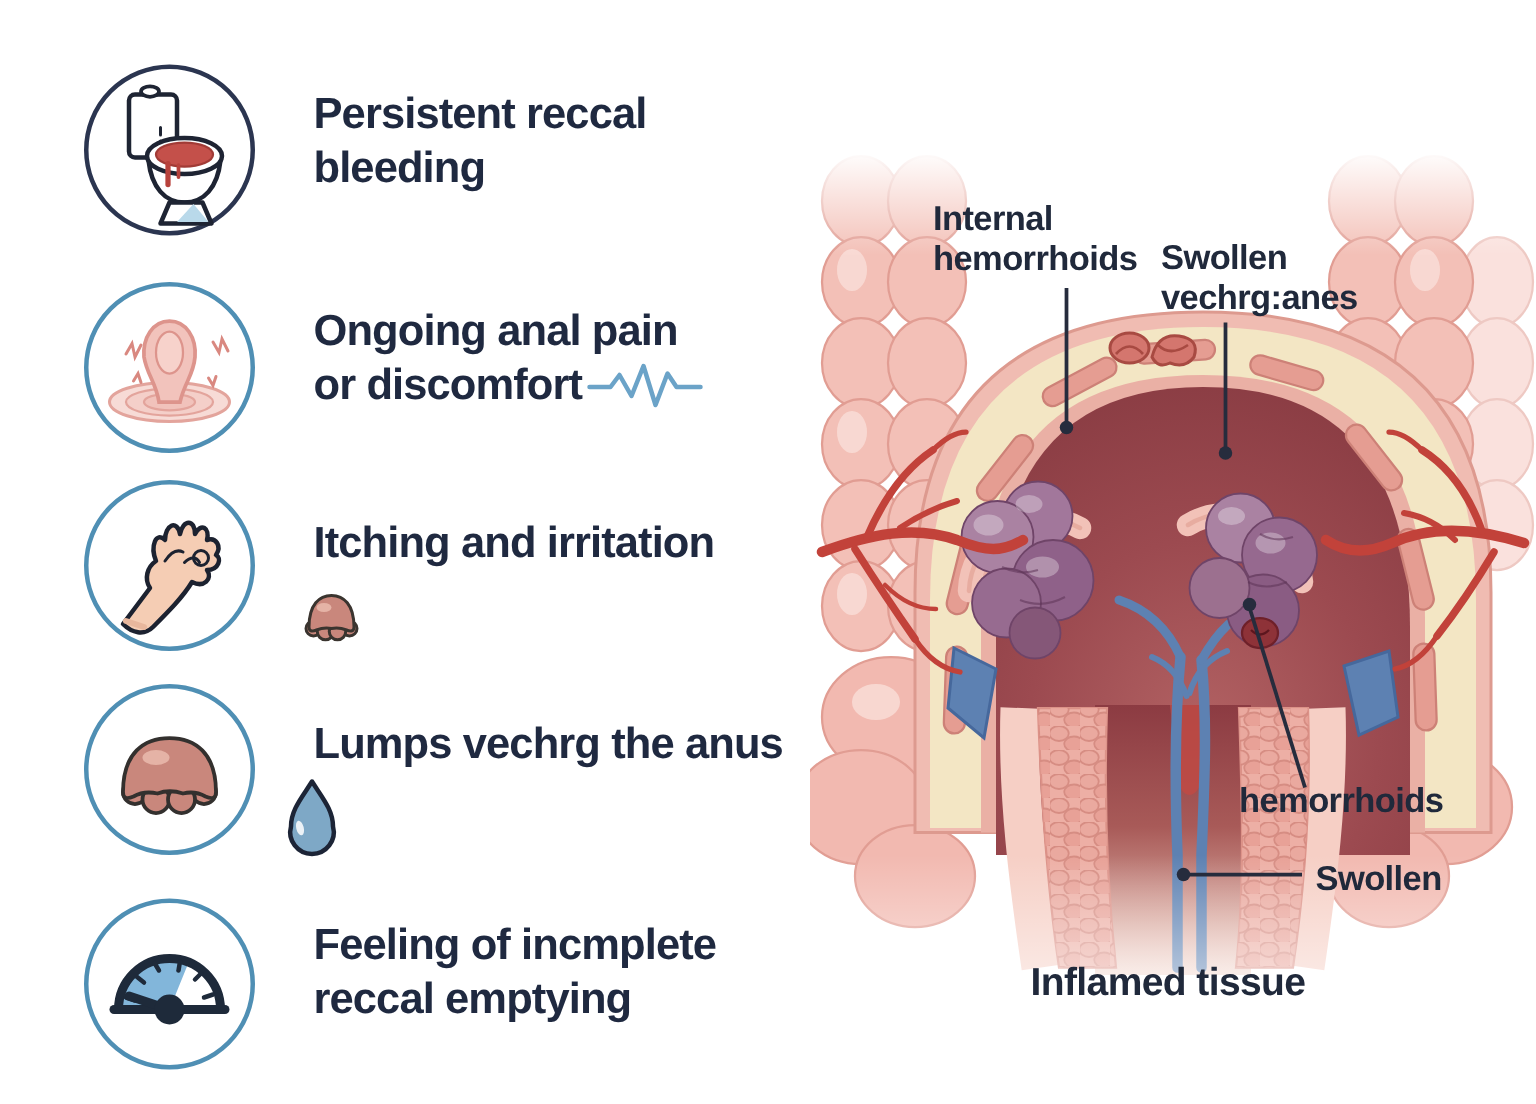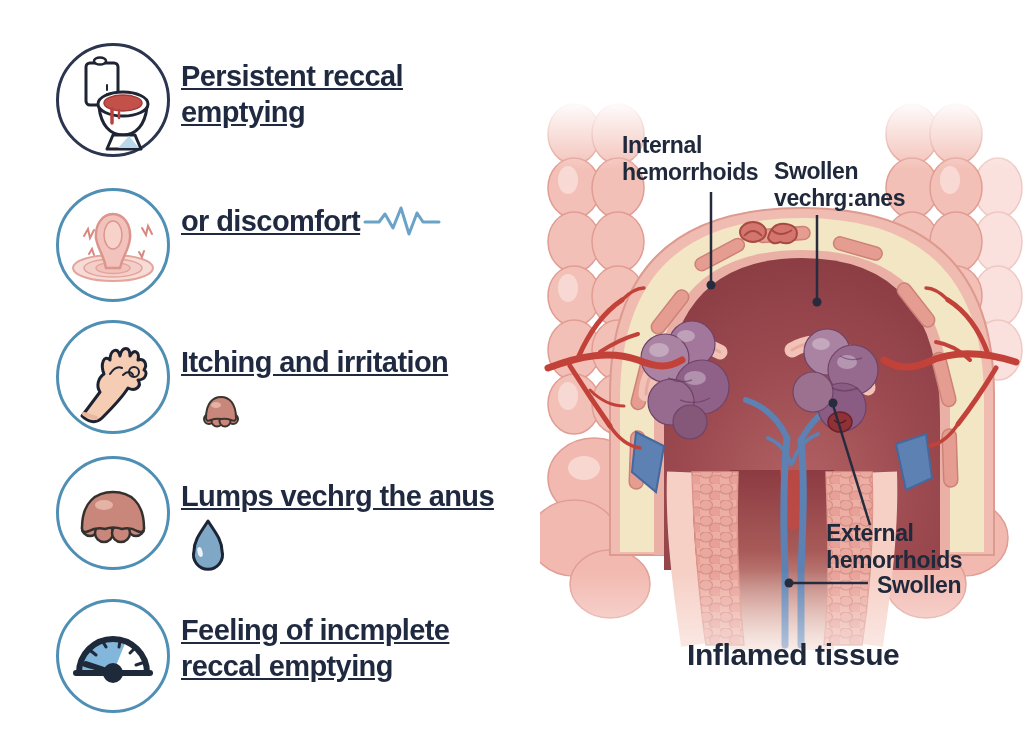--- a/index.html
+++ b/index.html
@@ -3,28 +3,28 @@
 <meta charset="utf-8">
 <style>
   html,body{margin:0;padding:0;background:#fff;}
   #canvas{position:relative;width:1024px;height:736px;background:#ffffff;overflow:hidden;
           font-family:"Liberation Sans", sans-serif;color:#1f2940;}
   .abs{position:absolute;}
   
   .icon-ring{position:absolute;width:108px;height:108px;border-radius:50%;
              border:3px solid #4f8fb4;background:#fff;display:flex;align-items:center;justify-content:center;}
   .icon-ring.dark{border-color:#2b3550;}
-  .sym-text{position:absolute;left:181px;font-size:29px;line-height:36px;font-weight:700;
-            letter-spacing:-0.6px;color:#1f2940;white-space:nowrap;text-decoration:underline;}
+  .sym-text{position:absolute;left:209px;font-size:29px;line-height:36px;font-weight:700;
+            letter-spacing:-0.6px;color:#1f2940;white-space:nowrap;}
   .sym-line{white-space:nowrap;}
   .inline-row{display:flex;align-items:center;text-align:center;}
   
   .dia-label{position:absolute;font-size:23px;line-height:27px;font-weight:700;
              letter-spacing:-0.4px;color:#20293b;white-space:nowrap;}
-  .dia-label.big{font-size:30px;}
+  .dia-label.big{font-size:26px;}
 </style>
 </head>
 <body>
 
 <div id="canvas">
 
   <div class="icon-ring dark" style="left:56px;top:43px;">
     <svg width="106" height="106" viewBox="0 0 106 106">
       <rect x="26" y="16" width="32" height="42" rx="4" fill="#ffffff" stroke="#1e2433" stroke-width="3"></rect>
       <ellipse cx="40" cy="14" rx="6" ry="3.5" fill="#ffffff" stroke="#1e2433" stroke-width="2.5"></ellipse>
@@ -33,37 +33,38 @@
       <path d="M53,88 L75,88 L81,102 L47,102 Z" fill="#ffffff" stroke="#1e2433" stroke-width="3" stroke-linejoin="round"></path>
       <path d="M69,89 L79,101 L58,101 Z" fill="#b9d9ea"></path>
       <ellipse cx="63" cy="57" rx="25" ry="12" fill="#ffffff" stroke="#1e2433" stroke-width="3"></ellipse>
       <ellipse cx="63" cy="56" rx="19" ry="8" fill="#c4504a" stroke="#a13b36" stroke-width="1.5"></ellipse>
       <path d="M52,62 v14" stroke="#b8423c" stroke-width="3.5" stroke-linecap="round"></path>
       <path d="M59,63 v8" stroke="#b8423c" stroke-width="2.5" stroke-linecap="round"></path>
     </svg>
   </div>
   <div class="sym-text" style="top:58px;">
     <div class="sym-line">Persistent reccal</div>
-    <div class="sym-line">emptying</div>
+    <div class="sym-line">bleeding</div>
   </div>
 
   <div class="icon-ring" style="left:56px;top:188px;">
     <svg width="106" height="106" viewBox="0 0 106 106">
       <ellipse cx="53" cy="76" rx="40" ry="13" fill="#f7dbd6" stroke="#e3a49c" stroke-width="2"></ellipse>
       <ellipse cx="53" cy="76" rx="29" ry="9" fill="#f4cfc9" stroke="#e3a49c" stroke-width="1.5"></ellipse>
       <ellipse cx="53" cy="76" rx="17" ry="5.5" fill="#f1c2bb" stroke="#e3a49c" stroke-width="1.5"></ellipse>
       <path d="M53,22 C64,22 71,33 70,46 C69,58 63,63 60,76 L46,76 C44,63 38,58 36,46 C35,33 42,22 53,22 Z" fill="#f2c3bc" stroke="#dd948c" stroke-width="2.5"></path>
       <ellipse cx="53" cy="43" rx="9" ry="14" fill="#f7d2cb" stroke="#dd948c" stroke-width="1.5"></ellipse>
       <path d="M24,44 l4,-7 l2,9 l4,-8" stroke="#d98880" stroke-width="2" fill="none" stroke-linecap="round"></path>
       <path d="M82,36 l4,7 l2,-9 l4,8" stroke="#d98880" stroke-width="2" fill="none" stroke-linecap="round"></path>
       <path d="M29,62 l3,-5 l2,6" stroke="#d98880" stroke-width="2" fill="none" stroke-linecap="round"></path>
       <path d="M79,60 l3,5 l2,-6" stroke="#d98880" stroke-width="2" fill="none" stroke-linecap="round"></path>
     </svg>
   </div>
   <div class="sym-text" style="top:203px;">
+    <div class="sym-line">Ongoing anal pain</div>
     <div class="sym-line inline-row">
       <span>or discomfort</span>
       <svg width="80" height="34" viewBox="0 0 80 34" style="margin-left:3px;">
         <polyline points="2,18 16,18 22,10 30,24 38,4 46,30 54,9 60,18 76,18" fill="none" stroke="#6ba3c8" stroke-width="3" stroke-linecap="round" stroke-linejoin="round"></polyline>
       </svg>
     </div>
   </div>
 
   <div class="icon-ring" style="left:56px;top:320px;">
     <svg width="106" height="106" viewBox="0 0 106 106">
@@ -327,21 +328,20 @@
 
   <div class="dia-label" style="left:774px;top:158px;">
     <div>Swollen</div>
     <div>vechrg:anes</div>
   </div>
   <div class="dia-label" style="left:622px;top:132px;">
     <div>Internal</div>
     <div>hemorrhoids</div>
   </div>
   <div class="dia-label" style="left:826px;top:520px;">
-    <div>External</div>
     <div>hemorrhoids</div>
   </div>
   <div class="dia-label" style="left:877px;top:572px;">
     <div>Swollen</div>
   </div>
   <div class="dia-label big" style="left:687px;top:641px;">
     <div>Inflamed tissue</div>
   </div>
 
 </div>

